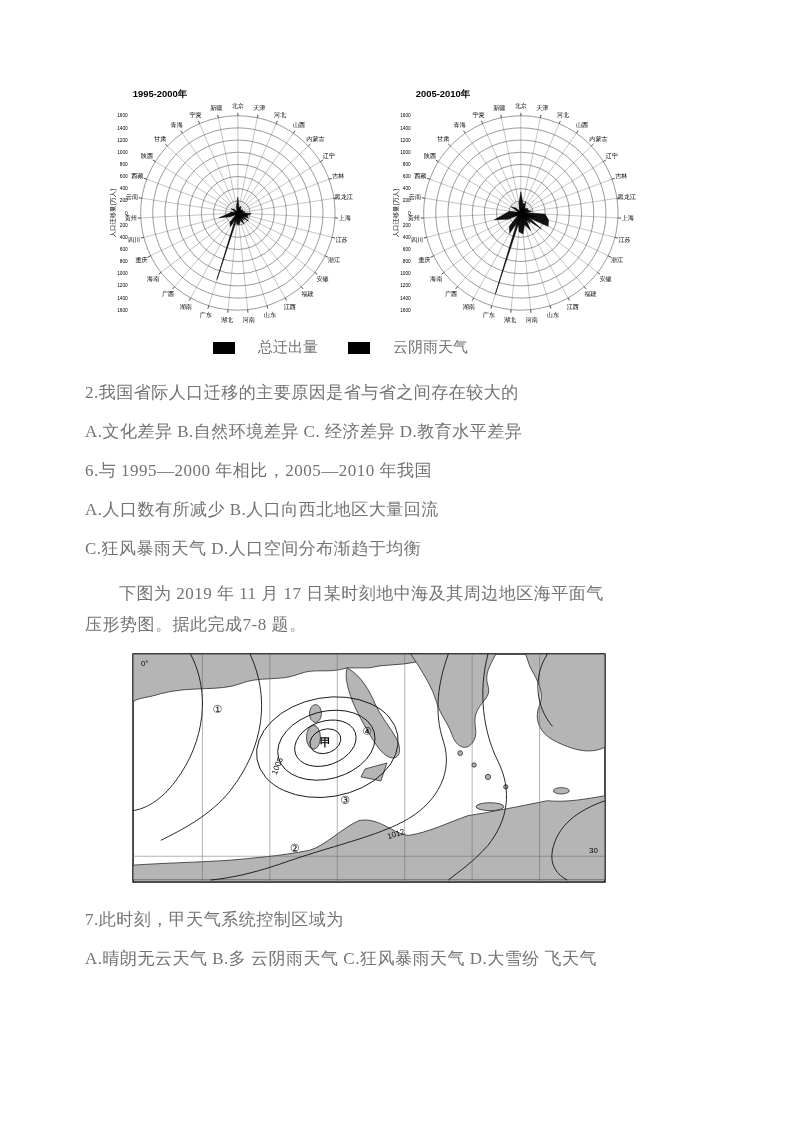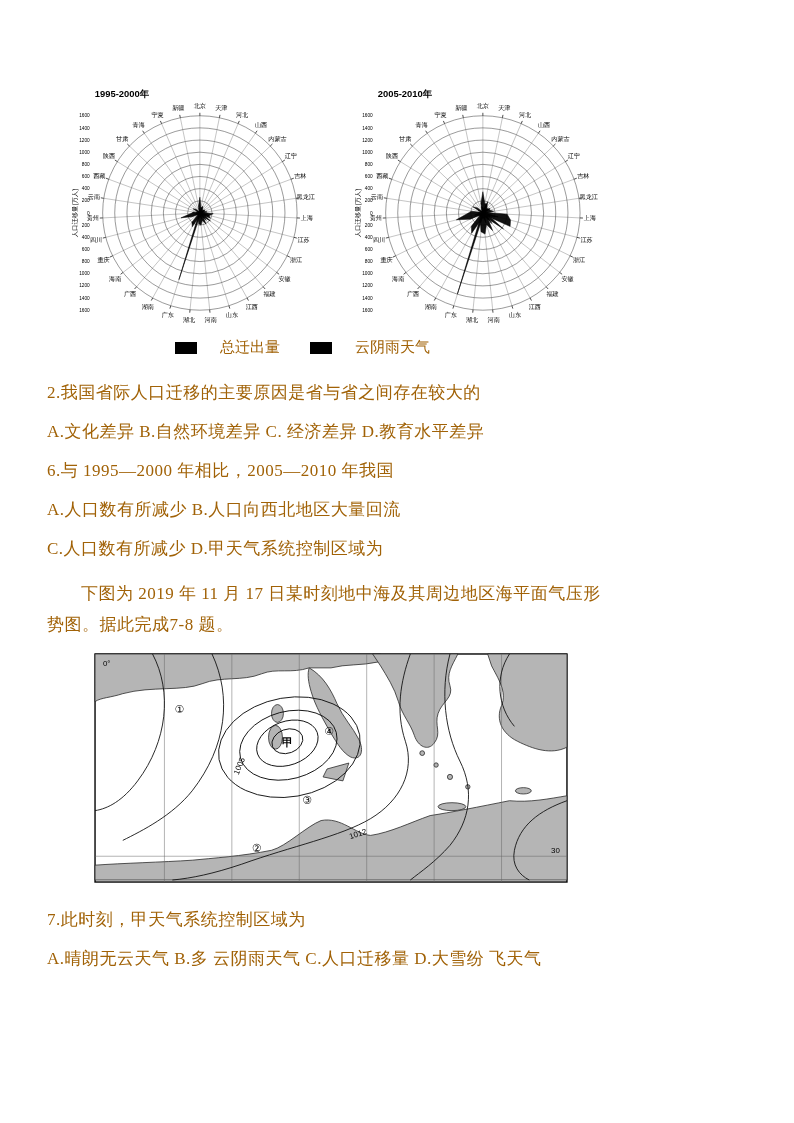--- a/index.html
+++ b/index.html
@@ -1,23 +1,23 @@
 <!DOCTYPE html>
 <html><head>
 <meta charset="utf-8">
 <style>
   html,body{margin:0;padding:0;background:#fff;}
   .page{
     position:relative;
     width:720px;height:1123px;
     box-sizing:border-box;
-    padding:86px 112px 30px 47px;
+    padding:86px 112px 30px 85px;
     background:#fff;
     font-family:"Liberation Serif","DejaVu Serif",serif;
-    color:#a16207;
+    color:#737373;
     overflow:hidden;
   }
   .charts-row{display:flex;gap:0;margin-left:-6px;}
   .rose-chart{width:283px;height:248px;}
   .legend{display:flex;align-items:center;gap:30px;margin:4px 0 26px 128px;font-size:15px;}
   .legend-item{display:flex;align-items:center;gap:23px;}
   .swatch{display:inline-block;width:22px;height:12px;background:#000;}
   p.q{margin:0 0 20px 0;font-size:17px;line-height:19px;letter-spacing:0.5px;}
   p.intro{margin:10px 0 12px 0;font-size:17px;line-height:31px;text-indent:2em;letter-spacing:0.5px;}
   .map-wrap{margin:0 0 26px 46px;width:476px;height:232px;}
@@ -287,21 +287,21 @@
     <span class="legend-item">
       <span class="swatch"></span>
       <span>云阴雨天气</span>
     </span>
   </div>
 
   <p class="q">2.我国省际人口迁移的主要原因是省与省之间存在较大的</p>
   <p class="q">A.文化差异 B.自然环境差异 C. 经济差异 D.教育水平差异</p>
   <p class="q">6.与 1995—2000 年相比，2005—2010 年我国</p>
   <p class="q">A.人口数有所减少 B.人口向西北地区大量回流</p>
-  <p class="q">C.人口数有所减少 D.甲天气系统控制区域为</p>
+  <p class="q">C.狂风暴雨天气 D.人口空间分布渐趋于均衡</p>
 
   <p class="intro">下图为 2019 年 11 月 17 日某时刻地中海及其周边地区海平面气压形势图。据此完成7-8 题。</p>
 
   <div class="map-wrap">
     <svg viewBox="0 0 480 234" width="476" height="232">
 
       <rect x="2" y="2" width="476" height="230" fill="#fff" stroke="#000" stroke-width="1.4"></rect>
 
       <g fill="#b5b5b5" stroke="#2a2a2a" stroke-width="0.8">
         <path d="M2,2 H290 L288,10 C270,14 255,12 240,16 L218,16 C200,22 185,16 170,22 C150,30 130,24 110,32 C90,40 60,34 30,42 C18,46 8,46 2,50 Z"></path>
@@ -351,15 +351,15 @@
         <text x="238" y="84" font-size="11" text-anchor="middle">④</text>
         <text x="196" y="95" font-size="11" font-weight="bold" text-anchor="middle">甲</text>
         <text x="150" y="116" font-size="8" text-anchor="middle" transform="rotate(-68 150 116)">1005</text>
         <text x="268" y="186" font-size="8" text-anchor="middle" transform="rotate(-18 268 186)">1012</text>
         <text x="462" y="203" font-size="8">30</text>
       </g>
     </svg>
   </div>
 
   <p class="q">7.此时刻，甲天气系统控制区域为</p>
-  <p class="q">A.晴朗无云天气 B.多 云阴雨天气 C.人口迁移量 D.大雪纷 飞天气</p>
+  <p class="q">A.晴朗无云天气 B.多 云阴雨天气 C.狂风暴雨天气 D.大雪纷 飞天气</p>
 
 </div>
 
 </body></html>

